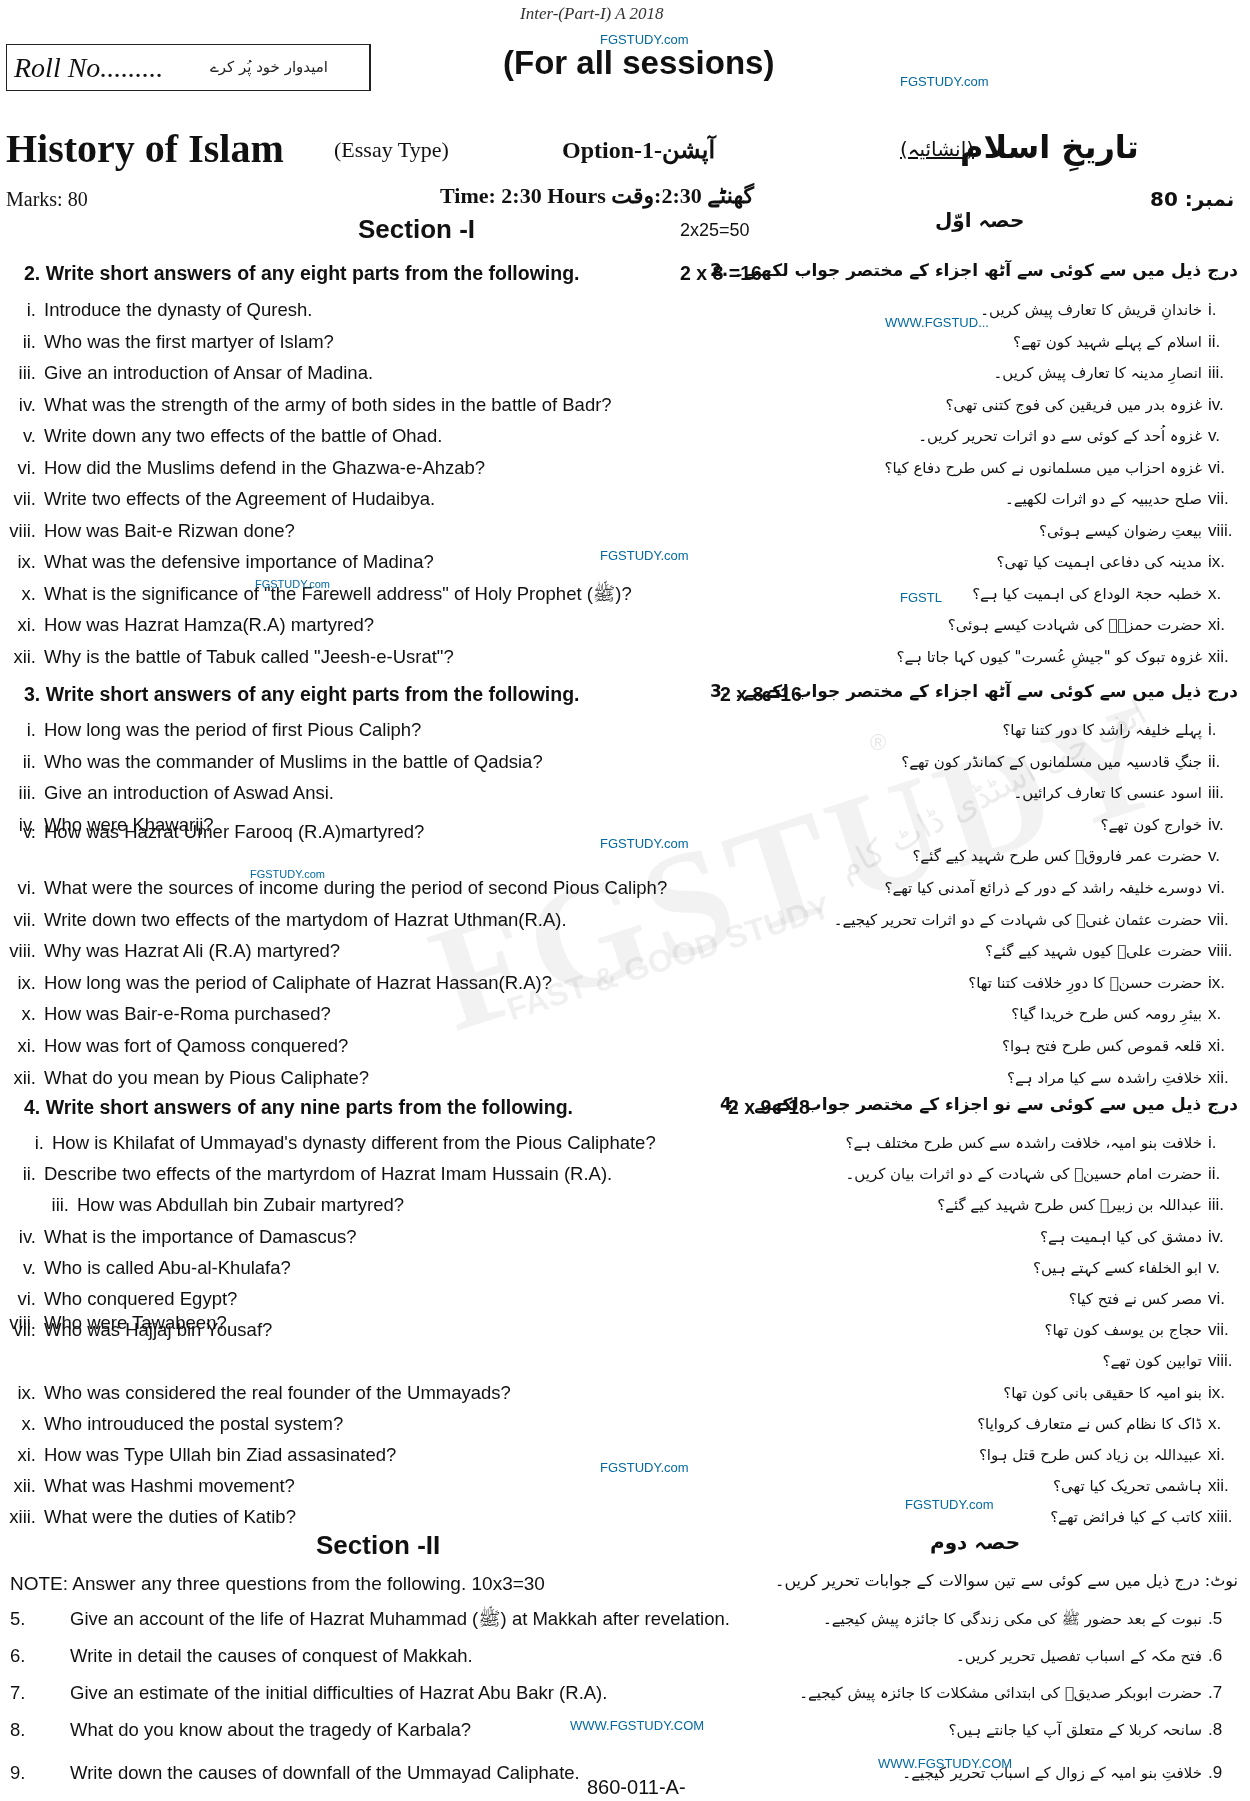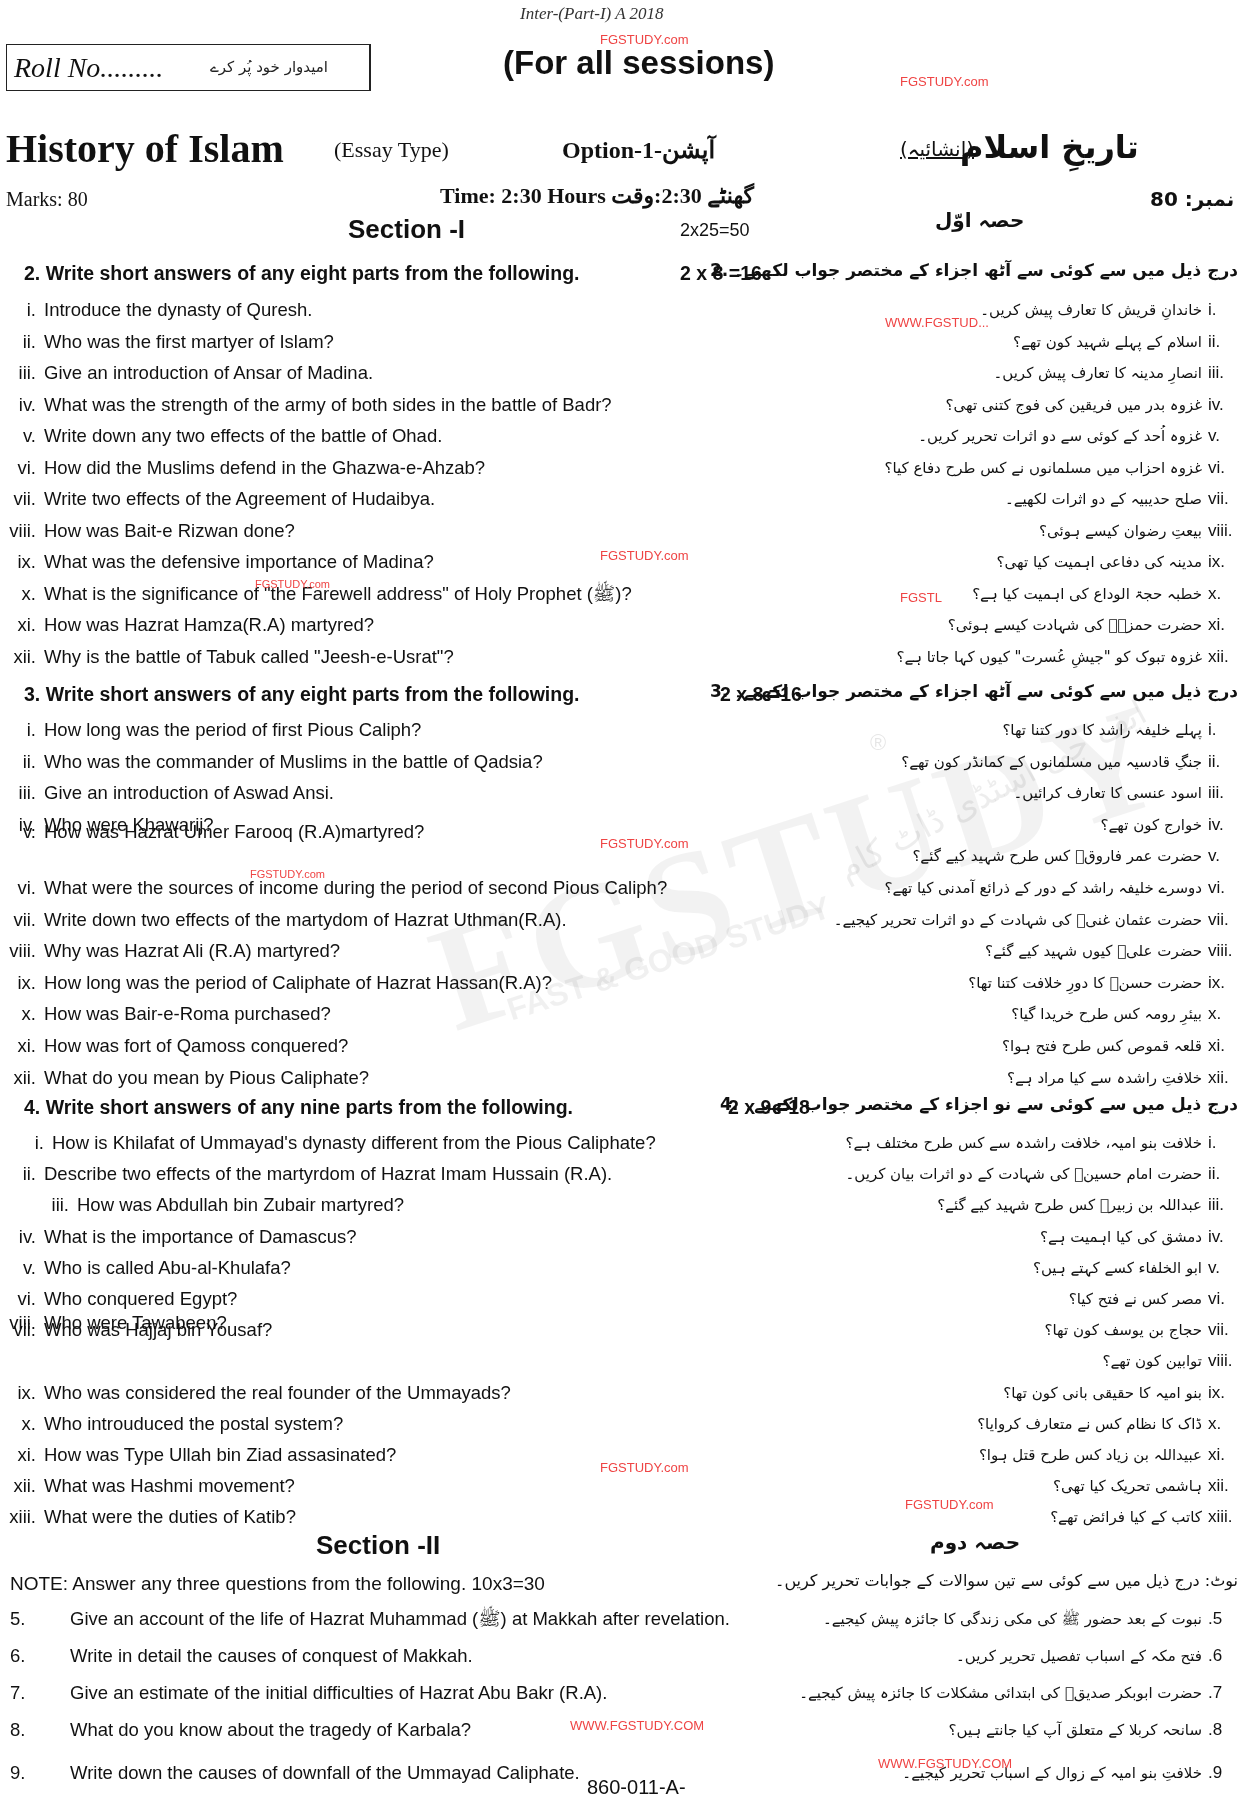--- a/index.html
+++ b/index.html
@@ -2,40 +2,40 @@
 <html><head>
 <meta charset="utf-8">
 <style>
   * { box-sizing: border-box; margin: 0; padding: 0; }
   html, body { width: 1250px; height: 1801px; background: #ffffff; overflow: hidden; }
   body { position: relative; font-family: "Liberation Sans", sans-serif; color: #111; }
   .abs { position: absolute; white-space: nowrap; }
   .serif { font-family: "Liberation Serif", serif; }
   .sans { font-family: "Liberation Sans", sans-serif; }
   .urdu { font-family: "DejaVu Sans", sans-serif; direction: rtl; }
-  .wm { font-family: "Liberation Sans", sans-serif; font-size: 13px; color: #ef4444; }
+  .wm { font-family: "Liberation Sans", sans-serif; font-size: 13px; color: #0369a1; }
 
   .session-code { left: 520px; top: 4px; font-size: 17px; font-style: italic; color: #333; }
   .top-fg { left: 600px; top: 32px; }
   .roll-box { left: 6px; top: 44px; width: 365px; height: 47px; border: 1.5px solid #222; border-right-width: 2px; }
   .roll-label { left: 14px; top: 52px; font-size: 28px; font-style: italic; }
   .roll-urdu { left: 210px; top: 58px; font-size: 15px; color: #222; }
   .sessions { left: 503px; top: 44px; font-size: 33px; font-weight: bold; }
   .right-fg { left: 900px; top: 74px; }
 
   .title { left: 6px; top: 125px; font-size: 40px; font-weight: bold; }
   .essay { left: 334px; top: 137px; font-size: 22px; }
   .option { left: 562px; top: 136px; font-size: 24px; font-weight: bold; }
   .urdu-title { left: 960px; top: 128px; font-size: 32px; font-weight: bold; }
   .urdu-sub { left: 900px; top: 137px; font-size: 20px; text-decoration: underline; }
   .marks { left: 6px; top: 188px; font-size: 20px; }
   .time { left: 440px; top: 183px; font-size: 22px; font-weight: bold; }
   .urdu-marks { left: 1150px; top: 187px; font-size: 20px; font-weight: bold; }
   .section-title { font-size: 26px; font-weight: bold; }
-  .sec1-title { left: 348px; top: 214px; }
+  .sec1-title { left: 358px; top: 214px; }
   .sec1-marks { left: 680px; top: 220px; font-size: 18px; }
   .urdu-sec { font-size: 20px; font-weight: bold; }
 
   .q-head { font-size: 19.5px; font-weight: bold; }
   .q-marks { font-size: 19.5px; font-weight: bold; }
   .part { font-size: 18.5px; }
   .part .num { display: inline-block; text-align: right; width: 36px; margin-right: 8px; }
   .upart { font-size: 15px; direction: rtl; text-align: right; }
   .upart .unum { font-family: "Liberation Sans", sans-serif; display: inline-block; width: 30px; text-align: left; font-size: 17px; direction: ltr; margin-left: 6px;}
 

